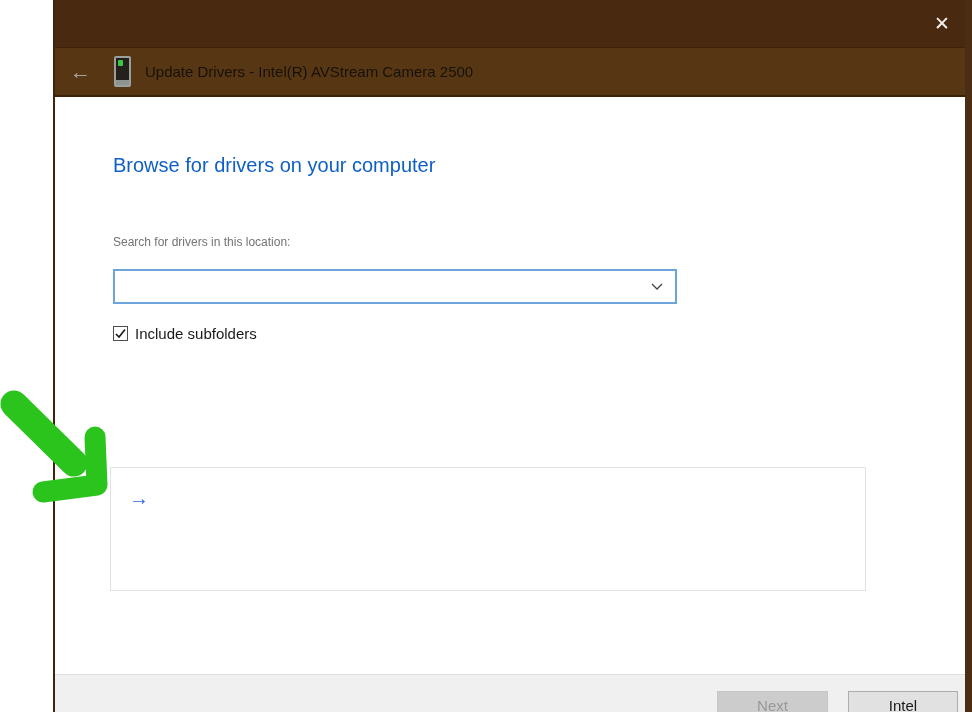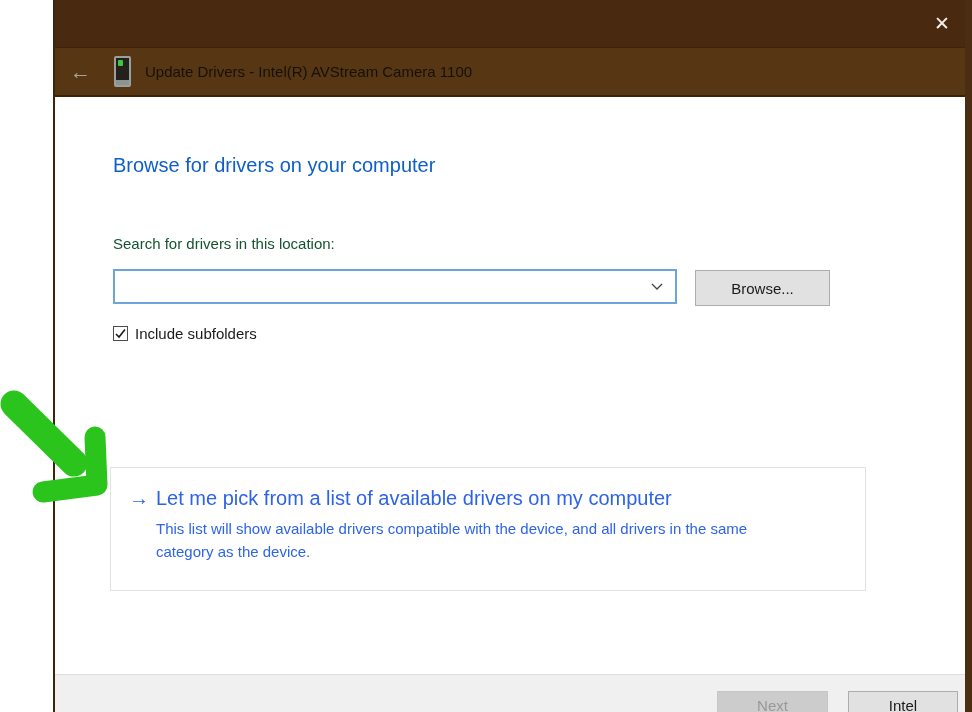--- a/index.html
+++ b/index.html
@@ -39,21 +39,21 @@
   .device-icon .foot{
     position:absolute;left:0;bottom:0;width:13px;height:5px;background:#8d9391;
   }
   .win-title{color:#17110a;font-size:15px;}
   
   .bodyarea{position:relative;height:615px;background:#ffffff;margin-top:24px;}
   .heading{
     position:absolute;left:58px;top:33px;font-size:20px;color:#0f5fc8;
   }
   .search-label{
-    position:absolute;left:58px;top:114px;font-size:15px;color:#14532d;
+    position:absolute;left:58px;top:114px;font-size:12px;color:#737373;
   }
   .combo{
     position:absolute;left:58px;top:148px;width:564px;height:35px;
     border:2px solid #6ba5db;box-sizing:border-box;background:#fff;
     display:flex;align-items:center;justify-content:space-between;
     padding:0 12px 0 8px;cursor:default;
   }
   .combo-value{font-size:15px;color:#1a1a1a;}
   .combo-chevron{flex:none;display:flex;}
   .browse-btn{
@@ -106,59 +106,51 @@
       <span class="close-glyph">✕</span>
     </div>
   </div>
 
   <div class="headerbar">
     <span class="back-arrow">←</span>
     <span class="device-icon">
       <span class="dot"></span>
       <span class="foot"></span>
     </span>
-    <span class="win-title">Update Drivers - Intel(R) AVStream Camera 1100</span>
+    <span class="win-title">Update Drivers - Intel(R) AVStream Camera 2500</span>
   </div>
 
   <div class="bodyarea">
 
     <div class="heading">Browse for drivers on your computer</div>
 
     <div class="search-label">Search for drivers in this location:</div>
 
     <div class="combo">
       <span class="combo-value"></span>
       <span class="combo-chevron">
         <svg width="12" height="8" viewBox="0 0 12 8">
           <path d="M1 1 L6 6 L11 1" fill="none" stroke="#444444" stroke-width="1.3"></path>
         </svg>
       </span>
     </div>
 
-    <button class="browse-btn">Browse...</button>
 
     <div class="checkbox-row">
       <span class="checkbox">
         <svg width="13" height="13" viewBox="0 0 13 13">
           <polyline points="2,7 5,10 11,2.5" fill="none" stroke="#1a1a1a" stroke-width="1.6"></polyline>
         </svg>
       </span>
       <span class="checkbox-label">Include subfolders</span>
     </div>
 
     <div class="option-box">
       <div class="option-inner">
         <span class="option-arrow">→</span>
-        <div>
-          <div class="option-title">Let me pick from a list of available drivers on my computer</div>
-          <div class="option-desc">
-            <span>This list will show available drivers compatible with the device, and all drivers in the same</span><br>
-            <span>category as the device.</span>
-          </div>
-        </div>
       </div>
     </div>
 
     <div class="footer">
       <button class="btn btn-next" disabled="">Next</button>
       <button class="btn btn-cancel">Intel</button>
     </div>
 
   </div>
 </div>

